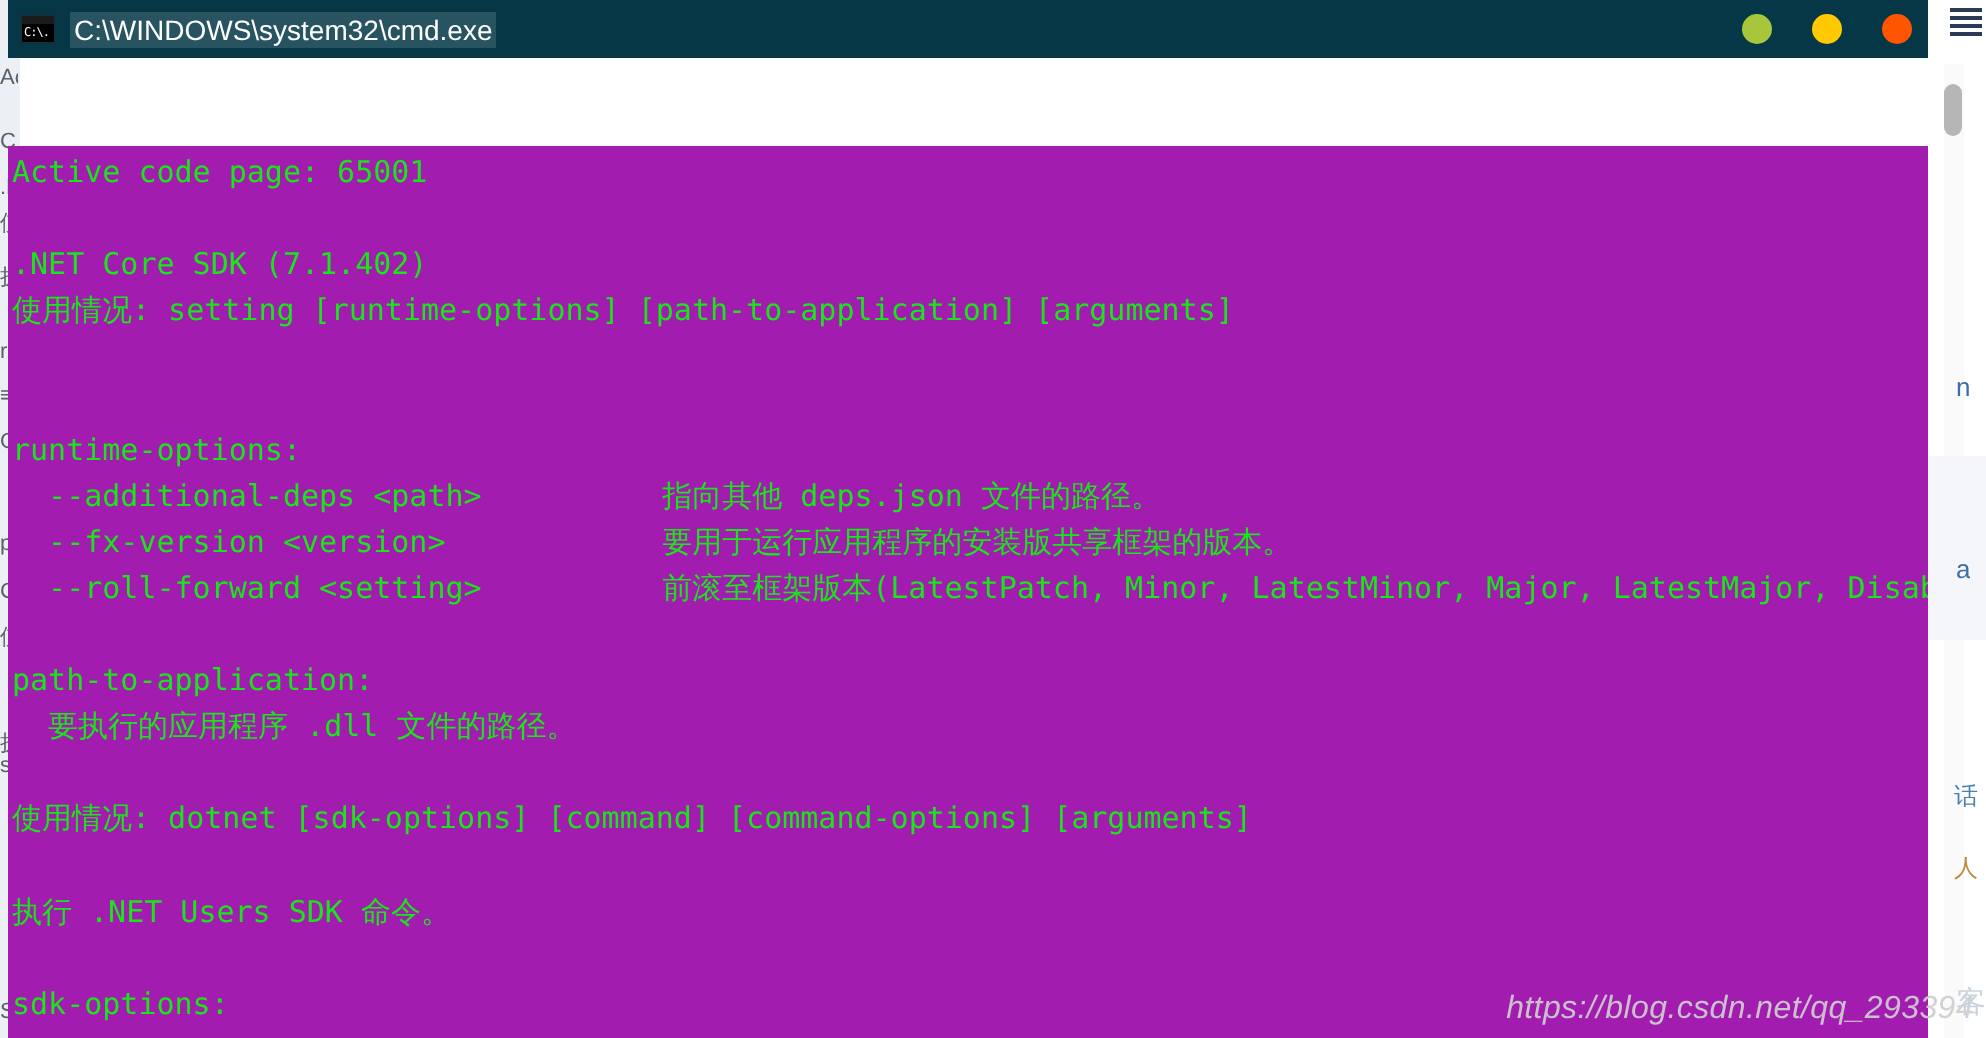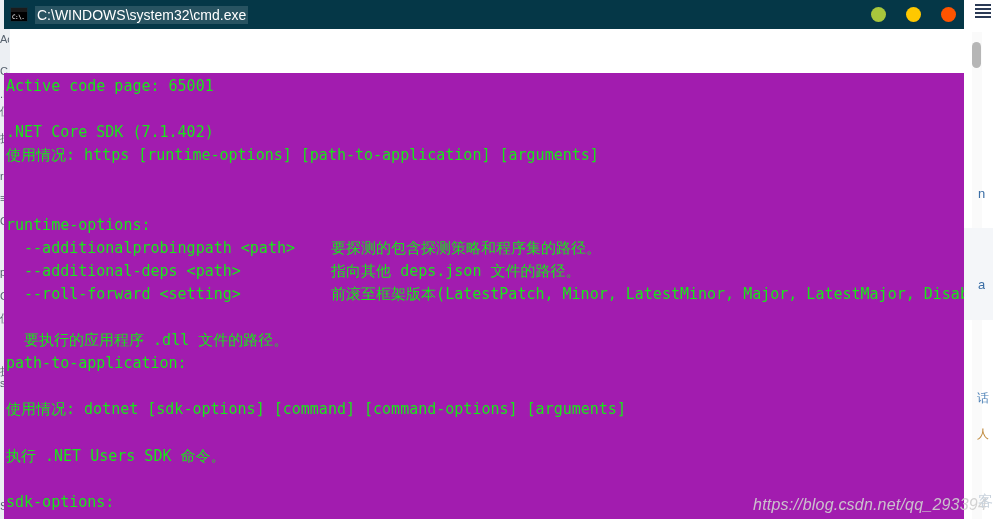--- a/index.html
+++ b/index.html
@@ -280,30 +280,30 @@
         <div class="dot yellow"></div>
         <div class="dot orange"></div>
       </div>
     </div>
 
     <div class="console">
       <div class="console-inner" id="console-inner">
           <div class="line">Active code page: 65001</div>
           <div class="line"></div>
           <div class="line">.NET Core SDK (7.1.402)</div>
-          <div class="line">使用情况: https [runtime-options] [path-to-application] [arguments]</div>
+          <div class="line">使用情况: setting [runtime-options] [path-to-application] [arguments]</div>
           <div class="line"></div>
           <div class="line"></div>
           <div class="line">runtime-options:</div>
-          <div class="line">  --additionalprobingpath &lt;path&gt;    要探测的包含探测策略和程序集的路径。</div>
           <div class="line">  --additional-deps &lt;path&gt;          指向其他 deps.json 文件的路径。</div>
+          <div class="line">  --fx-version &lt;version&gt;            要用于运行应用程序的安装版共享框架的版本。</div>
           <div class="line">  --roll-forward &lt;setting&gt;          前滚至框架版本(LatestPatch, Minor, LatestMinor, Major, LatestMajor, Disable)。</div>
           <div class="line"></div>
+          <div class="line">path-to-application:</div>
           <div class="line">  要执行的应用程序 .dll 文件的路径。</div>
-          <div class="line">path-to-application:</div>
           <div class="line"></div>
           <div class="line">使用情况: dotnet [sdk-options] [command] [command-options] [arguments]</div>
           <div class="line"></div>
           <div class="line">执行 .NET Users SDK 命令。</div>
           <div class="line"></div>
           <div class="line">sdk-options:</div>
         </div>
     </div>
 
   </div>

